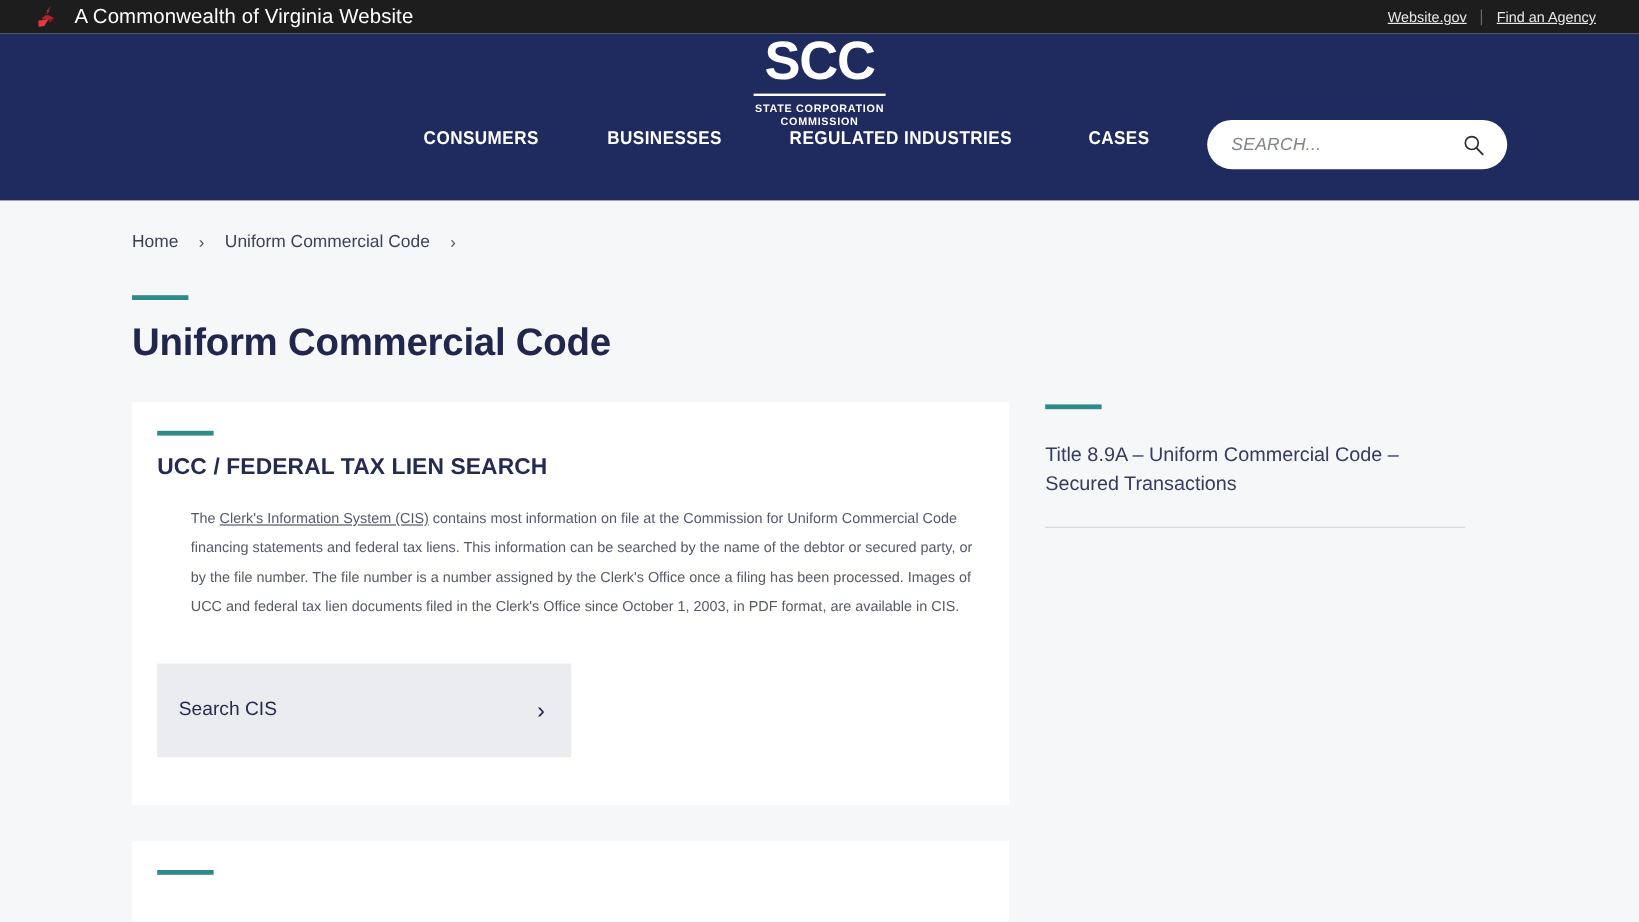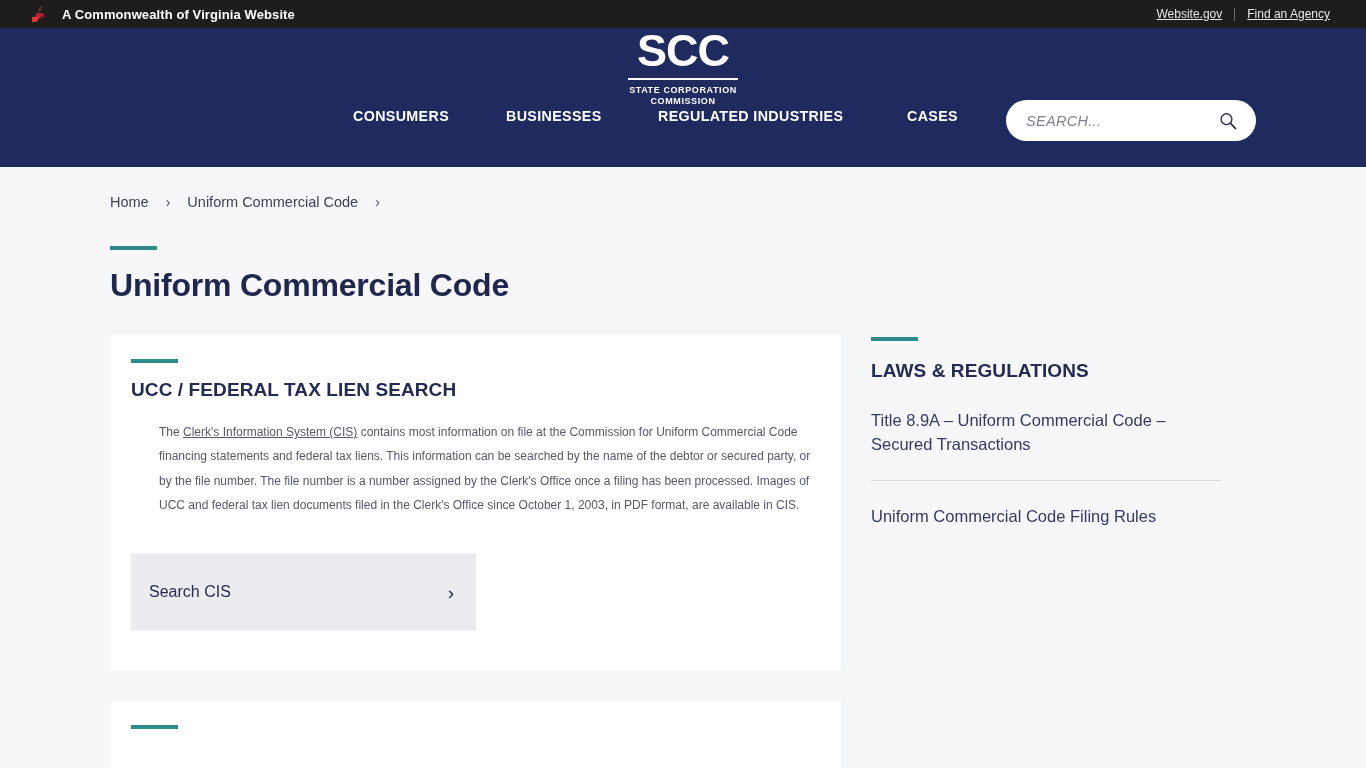--- a/index.html
+++ b/index.html
@@ -30,22 +30,22 @@
     display: flex;
     align-items: center;
     gap: 10px;
   }
   .cardinal {
     width: 24px;
     height: 20px;
     display: block;
   }
   .cov-text {
-    font-size: 13px;
-    font-weight: bold;
+    font-size: 17px;
+    font-weight: normal;
     letter-spacing: 0.1px;
     color: #ffffff;
   }
   .cov-right {
     margin-left: auto;
     display: flex;
     align-items: center;
     gap: 0px;
     font-size: 12px;
   }
@@ -346,22 +346,20 @@
       </section>
 
       <section class="card">
         <div class="accent-bar"></div>
       </section>
 
     </div>
 
     <aside class="side-col">
       <div class="accent-bar"></div>
-      <h2 class="side-title">LAWS &amp; REGULATIONS</h2>
       <div class="side-list">
         <a href="#" class="side-link">Title 8.9A – Uniform Commercial Code – Secured Transactions</a>
         <div class="side-divider"></div>
-        <a href="#" class="side-link">Uniform Commercial Code Filing Rules</a>
       </div>
     </aside>
 
   </div>
 </div>
 
 </body></html>

